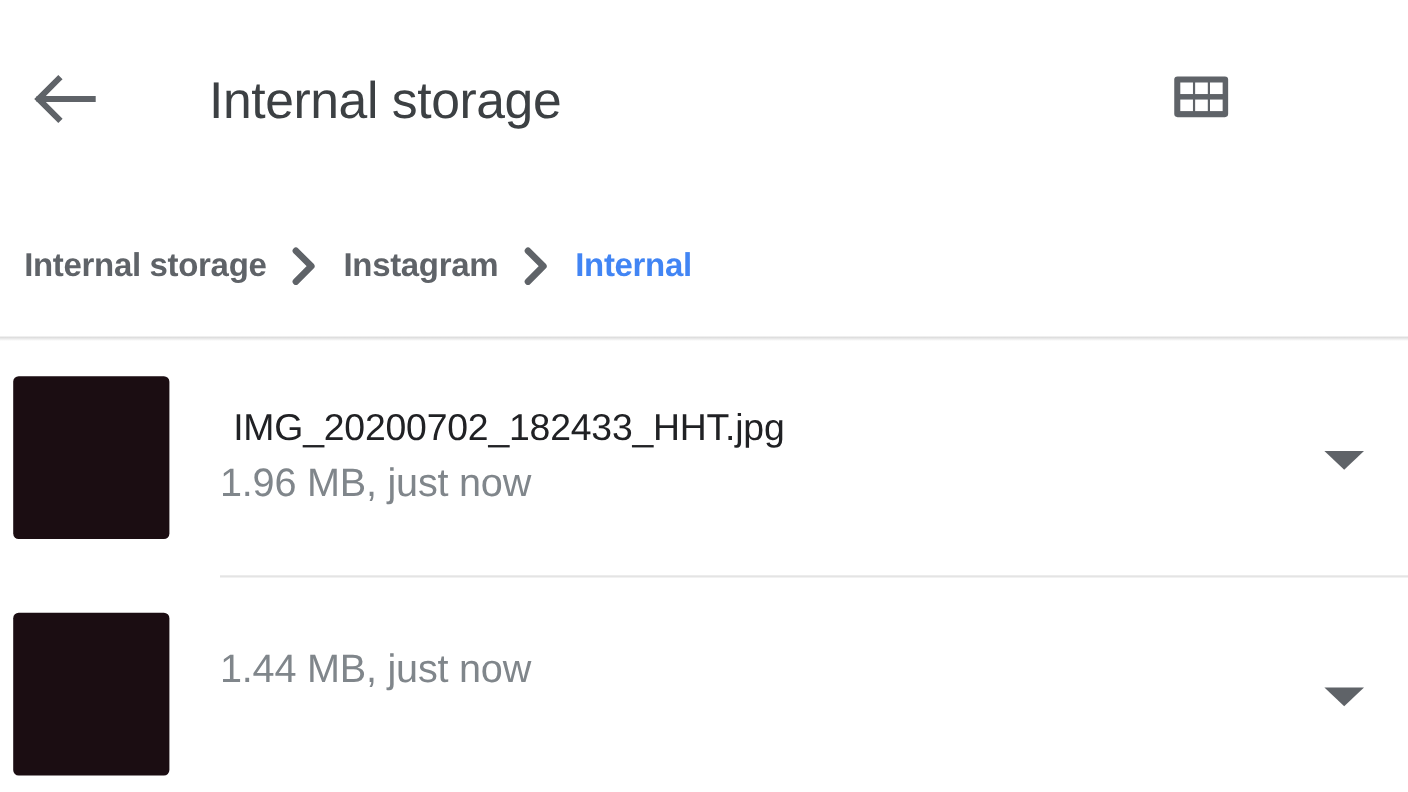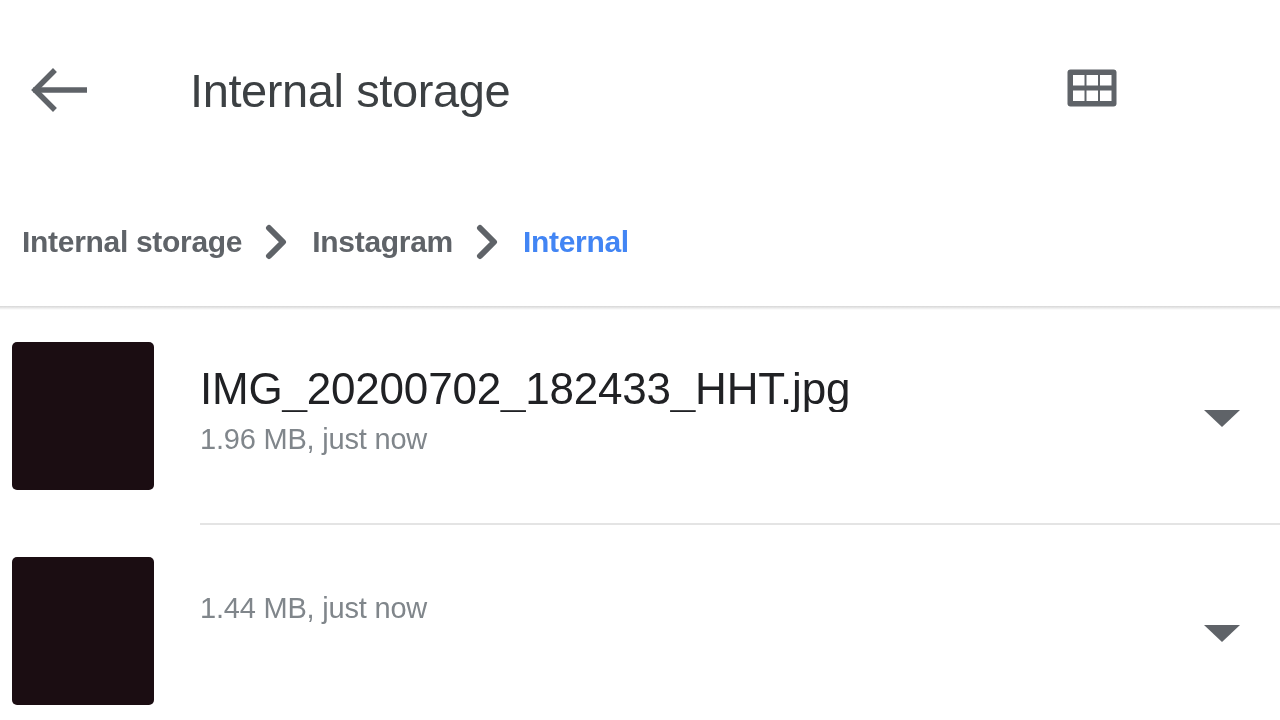--- a/index.html
+++ b/index.html
@@ -161,32 +161,33 @@
   }
 
   .file-text {
     position: absolute;
     left: 200px;
     top: 56px;
     width: 960px;
   }
 
   .file-name {
-    font-size: 44px;
+    font-size: 34px;
     font-weight: 400;
     color: #202124;
     line-height: 46px;
     letter-spacing: -0.2px;
     white-space: nowrap;
     overflow: hidden;
+    margin-left: 12px;
   }
 
   .file-meta {
     margin-top: 8px;
-    font-size: 29px;
+    font-size: 36px;
     font-weight: 400;
     color: #80868b;
     line-height: 38px;
     letter-spacing: -0.2px;
     white-space: nowrap;
   }
 
   .caret-btn {
     position: absolute;
     left: 1186px;

